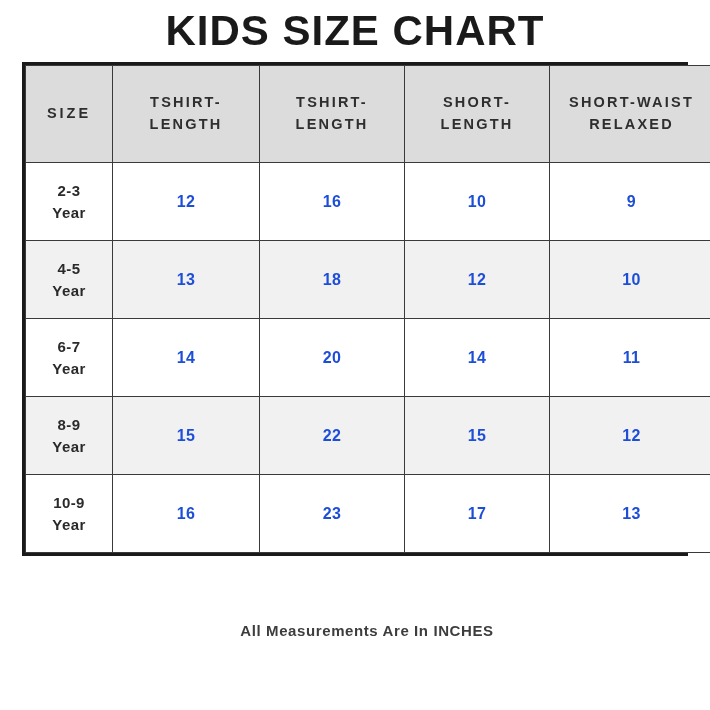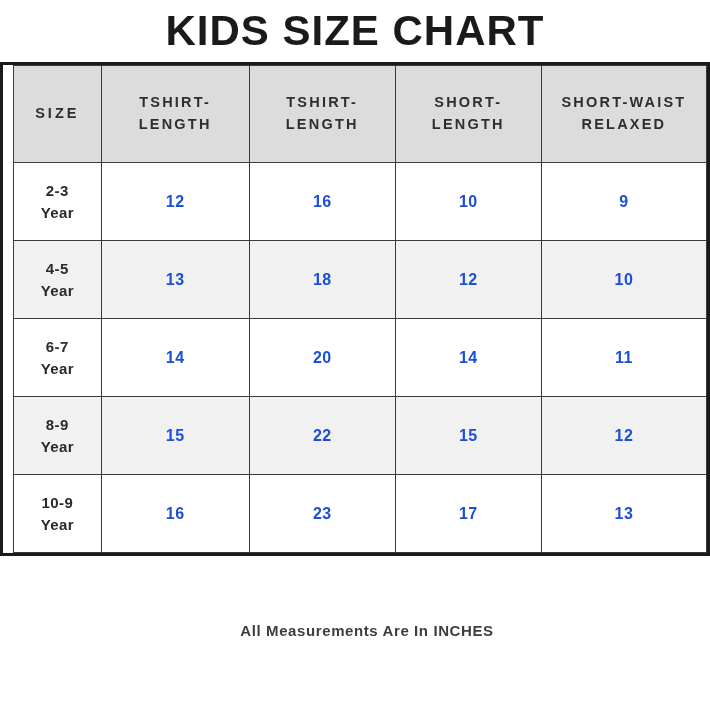--- a/index.html
+++ b/index.html
@@ -29,24 +29,23 @@
     background: #ffffff;
   }
   .title-bar .title {
     font-size: 42px;
     font-weight: bold;
     letter-spacing: 1px;
     color: #1a1a1a;
     white-space: nowrap;
   }
   .table-outer {
-    margin: 0 0;
+    margin: 0 22px;
     border: 3px solid #1a1a1a;
     flex: 0 0 auto;
-    padding-left: 10px;
   }
   table.size-chart {
     border-collapse: collapse;
     width: 100%;
     table-layout: fixed;
   }
   table.size-chart th,
   table.size-chart td {
     border: 1px solid #3a3a3a;
     text-align: center;

